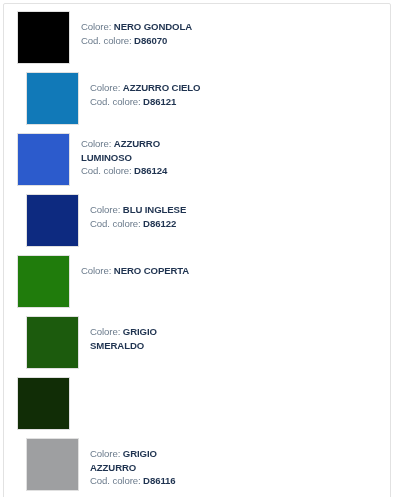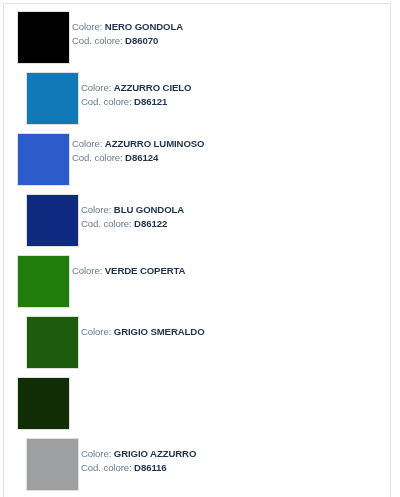--- a/index.html
+++ b/index.html
@@ -51,21 +51,21 @@
 
   .swatch-chip {
     flex: 0 0 auto;
     width: 53px;
     height: 53px;
     border: 1px solid #e0e0e0;
     box-sizing: border-box;
   }
 
   .swatch-info {
-    padding-left: 2px;
+    padding-left: 11px;
     padding-top: 9px;
     line-height: 13.5px;
     white-space: normal;
   }
 
   .line {
     font-size: 9.6px;
     letter-spacing: -0.1px;
     color: #6b7b8c;
     font-stretch: condensed;
@@ -102,28 +102,28 @@
       <div class="swatch-card tall">
         <div class="swatch-chip" style="background: rgb(44, 91, 204); border-color: rgb(224, 224, 224);"></div>
         <div class="swatch-info">
           <div class="line"><span>Colore:</span> <span class="val">AZZURRO LUMINOSO</span></div>
           <div class="line"><span>Cod. colore:</span> <span class="val">D86124</span></div>
         </div>
       </div>
       <div class="swatch-card">
         <div class="swatch-chip" style="background: rgb(13, 42, 128); border-color: rgb(224, 224, 224);"></div>
         <div class="swatch-info">
-          <div class="line"><span>Colore:</span> <span class="val">BLU GONDOLA</span></div>
+          <div class="line"><span>Colore:</span> <span class="val">BLU INGLESE</span></div>
           <div class="line"><span>Cod. colore:</span> <span class="val">D86122</span></div>
         </div>
       </div>
       <div class="swatch-card">
         <div class="swatch-chip" style="background: rgb(32, 124, 12); border-color: rgb(224, 224, 224);"></div>
         <div class="swatch-info">
-          <div class="line"><span>Colore:</span> <span class="val">VERDE COPERTA</span></div>
+          <div class="line"><span>Colore:</span> <span class="val">NERO COPERTA</span></div>
         </div>
       </div>
       <div class="swatch-card">
         <div class="swatch-chip" style="background: rgb(28, 91, 13); border-color: rgb(224, 224, 224);"></div>
         <div class="swatch-info">
           <div class="line"><span>Colore:</span> <span class="val">GRIGIO SMERALDO</span></div>
         </div>
       </div>
       <div class="swatch-card">
         <div class="swatch-chip" style="background: rgb(17, 45, 6); border-color: rgb(224, 224, 224);"></div>

